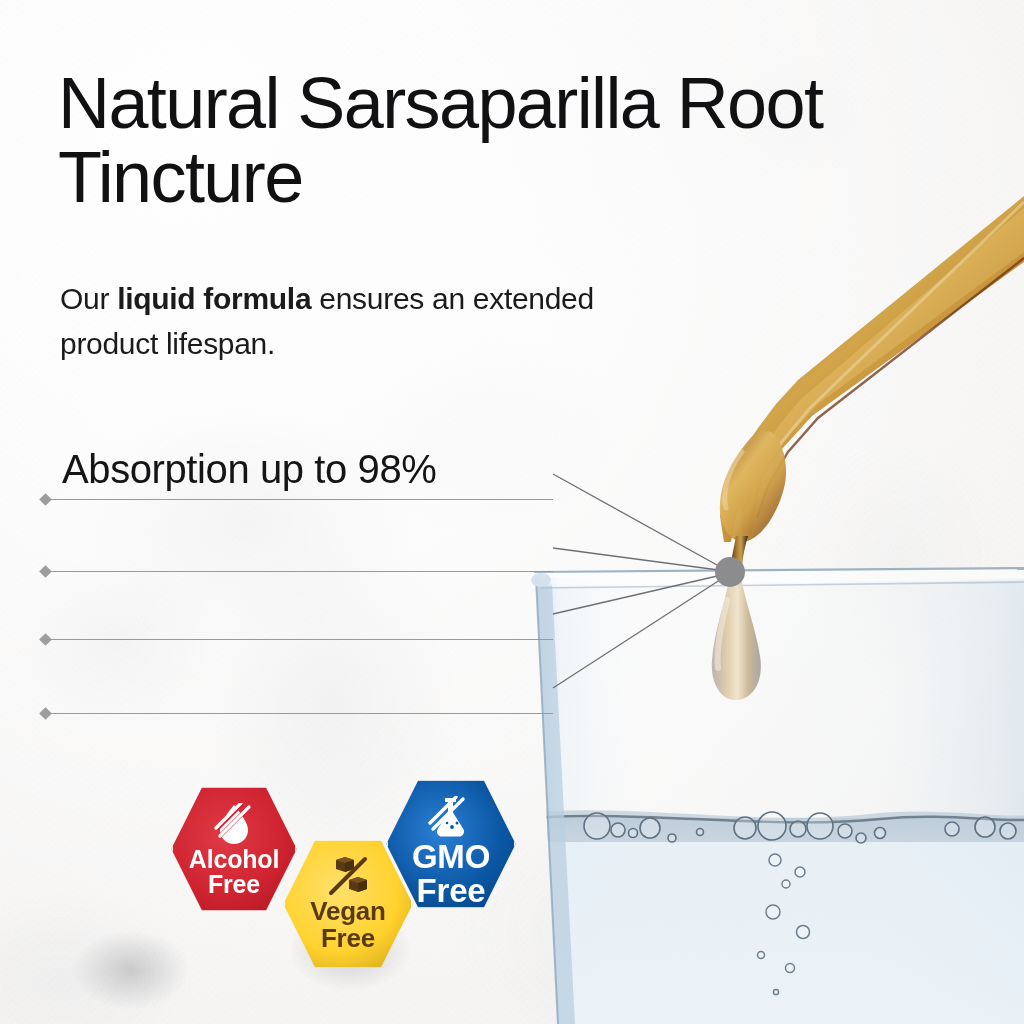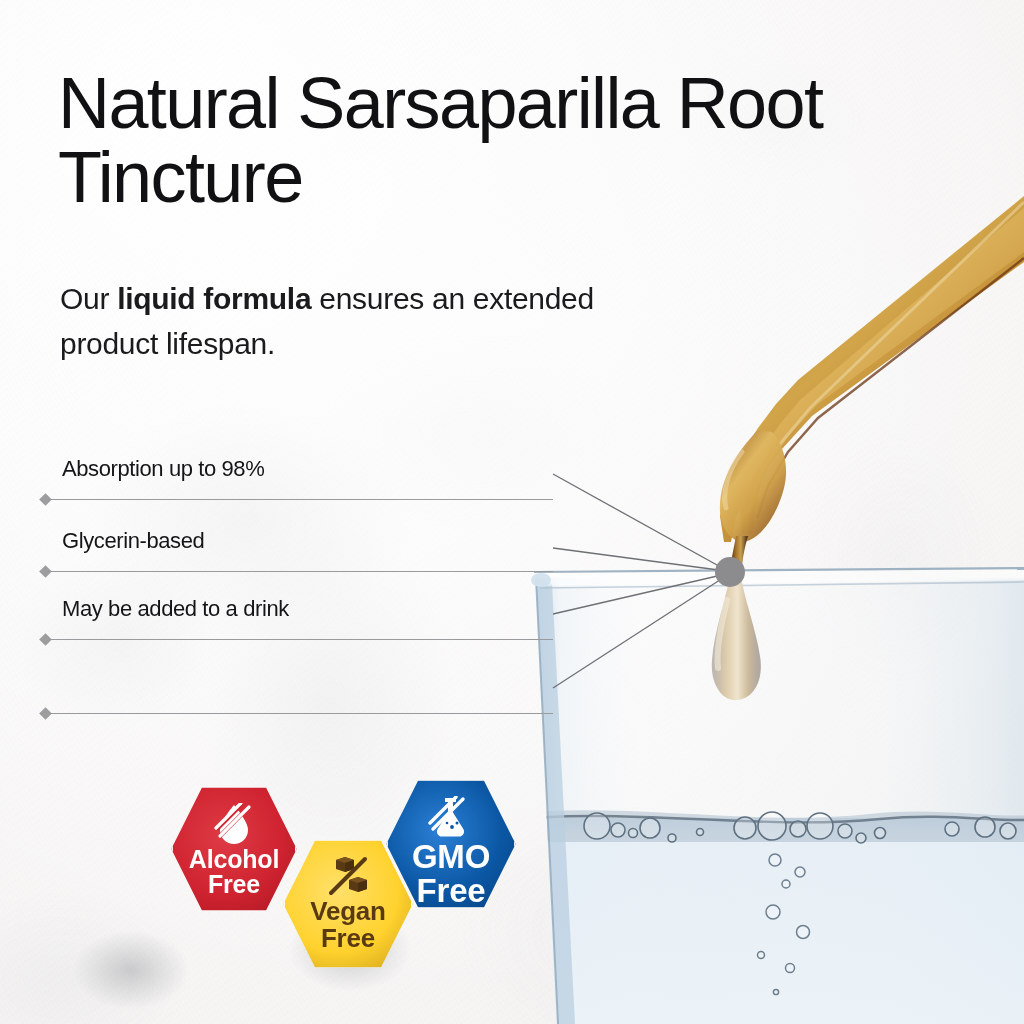--- a/index.html
+++ b/index.html
@@ -48,21 +48,21 @@
     font-size:30px;line-height:45px;letter-spacing:-.3px;
     color:#1b1b1d;font-weight:400;
   }
   .subtitle b{font-weight:700;text-align:right;}
 
   
   .features{position:absolute;left:0;top:0;width:1024px;height:1024px;}
   .feature{position:absolute;left:0;width:560px;height:74px;}
   .feature .label{
     position:absolute;left:62px;bottom:14px;
-    font-size:22px;line-height:34px;letter-spacing:-.4px;
+    font-size:40px;line-height:34px;letter-spacing:-.4px;
     color:#151517;font-weight:400;white-space:nowrap;
   }
   .feature .rule{
     position:absolute;left:48px;bottom:0;width:505px;height:1px;
     background:#9a9a9d;
   }
   .feature .dot{
     position:absolute;left:41px;bottom:-4px;width:9px;height:9px;
     background:#9d9da0;transform:rotate(45deg);
   }
@@ -238,26 +238,24 @@
     <span>Our </span><b>liquid formula</b><span> ensures an extended product lifespan.</span>
   </div>
 
   <div class="features">
     <div class="feature" id="f0">
       <span class="label">Absorption up to 98%</span>
       <span class="dot"></span>
       <span class="rule"></span>
     </div>
     <div class="feature" id="f1">
-      <span class="label">Glycerin-based</span>
       <span class="dot"></span>
       <span class="rule"></span>
     </div>
     <div class="feature" id="f2">
-      <span class="label">May be added to a drink</span>
       <span class="dot"></span>
       <span class="rule"></span>
     </div>
     <div class="feature" id="f3">
       <span class="dot"></span>
       <span class="rule"></span>
     </div>
   </div>
 
   <div class="badges">

